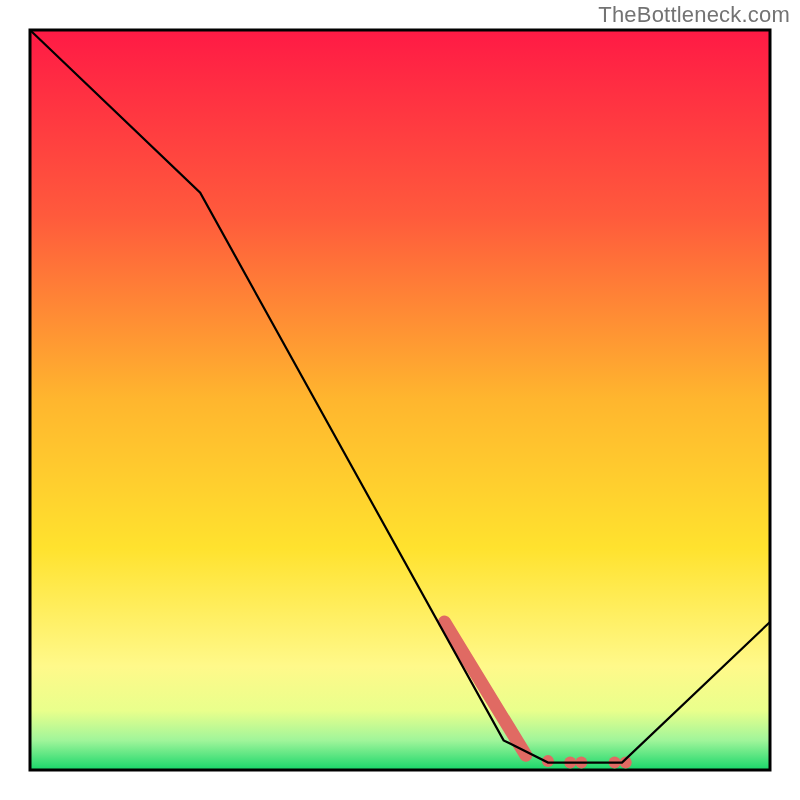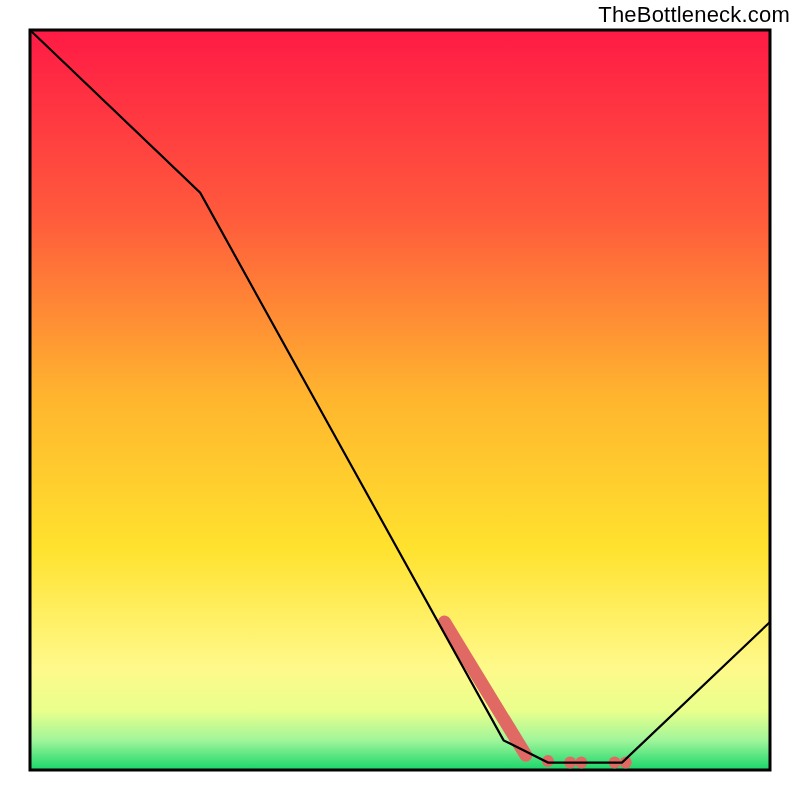--- a/index.html
+++ b/index.html
@@ -14,21 +14,21 @@
     position: relative;
     width: 800px;
     height: 800px;
   }
   .watermark {
     position: absolute;
     top: 2px;
     right: 10px;
     font-size: 22px;
     font-weight: 500;
-    color: #000000;
+    color: #737373;
     letter-spacing: 0.2px;
     z-index: 10;
   }
   svg.chart {
     display: block;
   }
 </style>
 </head>
 <body>
 

